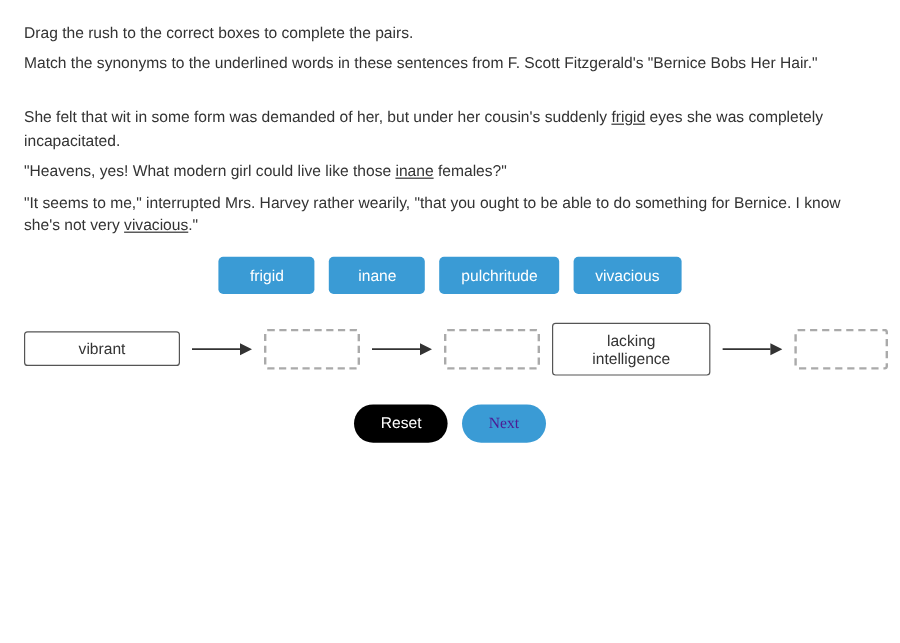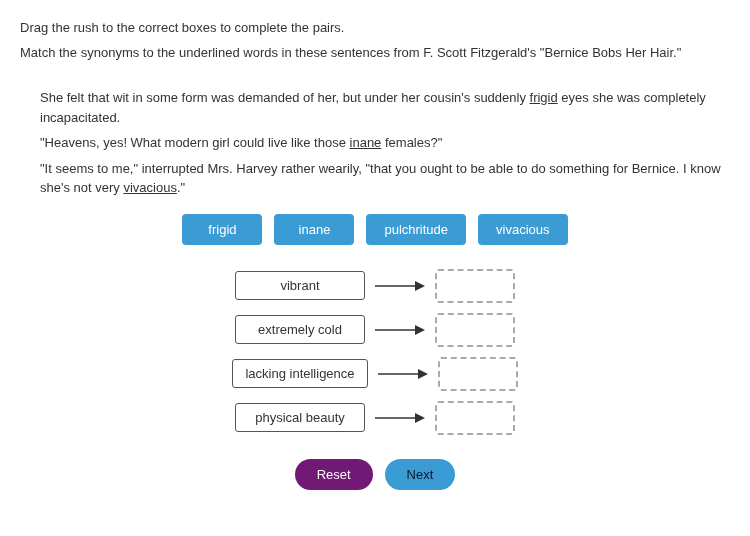--- a/index.html
+++ b/index.html
@@ -14,21 +14,20 @@
     }
     .instructions-top {
       margin-bottom: 10px;
       font-size: 13px;
     }
     .instructions-match {
       margin-bottom: 28px;
       font-size: 13px;
     }
     .passage {
-      margin-left: 20px;
       margin-bottom: 16px;
     }
     .passage p {
       margin-bottom: 6px;
       font-size: 13px;
       line-height: 1.5;
     }
     .underline {
       text-decoration: underline;
     }
@@ -44,21 +43,21 @@
       border: none;
       border-radius: 4px;
       padding: 8px 18px;
       font-size: 13px;
       cursor: grab;
       min-width: 80px;
       text-align: center;
     }
     .pairs-area {
       display: flex;
-      flex-direction: column;
+      flex-direction: row;
       align-items: center;
       gap: 10px;
       margin-bottom: 24px;
     }
     .pair-row {
       display: flex;
       align-items: center;
       gap: 10px;
     }
     .pair-label {
@@ -83,36 +82,37 @@
     }
     .arrow-line svg {
       display: block;
     }
     .buttons-row {
       display: flex;
       justify-content: center;
       gap: 12px;
     }
     .btn-reset {
-      background: #701a75;
+      background: #000000;
       color: #fff;
       border: none;
       border-radius: 20px;
       padding: 4px 22px;
       font-size: 13px;
       cursor: pointer;
     }
     .btn-next {
       background: #3a9bd5;
-      color: #0f172a;
+      color: #4c1d95;
       border: none;
       border-radius: 20px;
       padding: 8px 22px;
       font-size: 13px;
       cursor: pointer;
+      font-family: Liberation Serif, serif;
     }
   </style>
 </head>
 <body>
 
 <div class="instructions-top">Drag the rush to the correct boxes to complete the pairs.</div>
 <div class="instructions-match">Match the synonyms to the underlined words in these sentences from F. Scott Fitzgerald's "Bernice Bobs Her Hair."</div>
 
 <div class="passage">
   <p>She felt that wit in some form was demanded of her, but under her cousin's suddenly <span class="underline">frigid</span> eyes she was completely incapacitated.</p>
@@ -134,21 +134,20 @@
     <div class="arrow-line">
       <svg width="50" height="20" viewBox="0 0 50 20">
         <line x1="0" y1="10" x2="40" y2="10" stroke="#333" stroke-width="1.5"></line>
         <polygon points="40,5 50,10 40,15" fill="#333"></polygon>
       </svg>
     </div>
     <div class="drop-box"></div>
   </div>
 
   <div class="pair-row">
-    <div class="pair-label">extremely cold</div>
     <div class="arrow-line">
       <svg width="50" height="20" viewBox="0 0 50 20">
         <line x1="0" y1="10" x2="40" y2="10" stroke="#333" stroke-width="1.5"></line>
         <polygon points="40,5 50,10 40,15" fill="#333"></polygon>
       </svg>
     </div>
     <div class="drop-box"></div>
   </div>
 
   <div class="pair-row">

